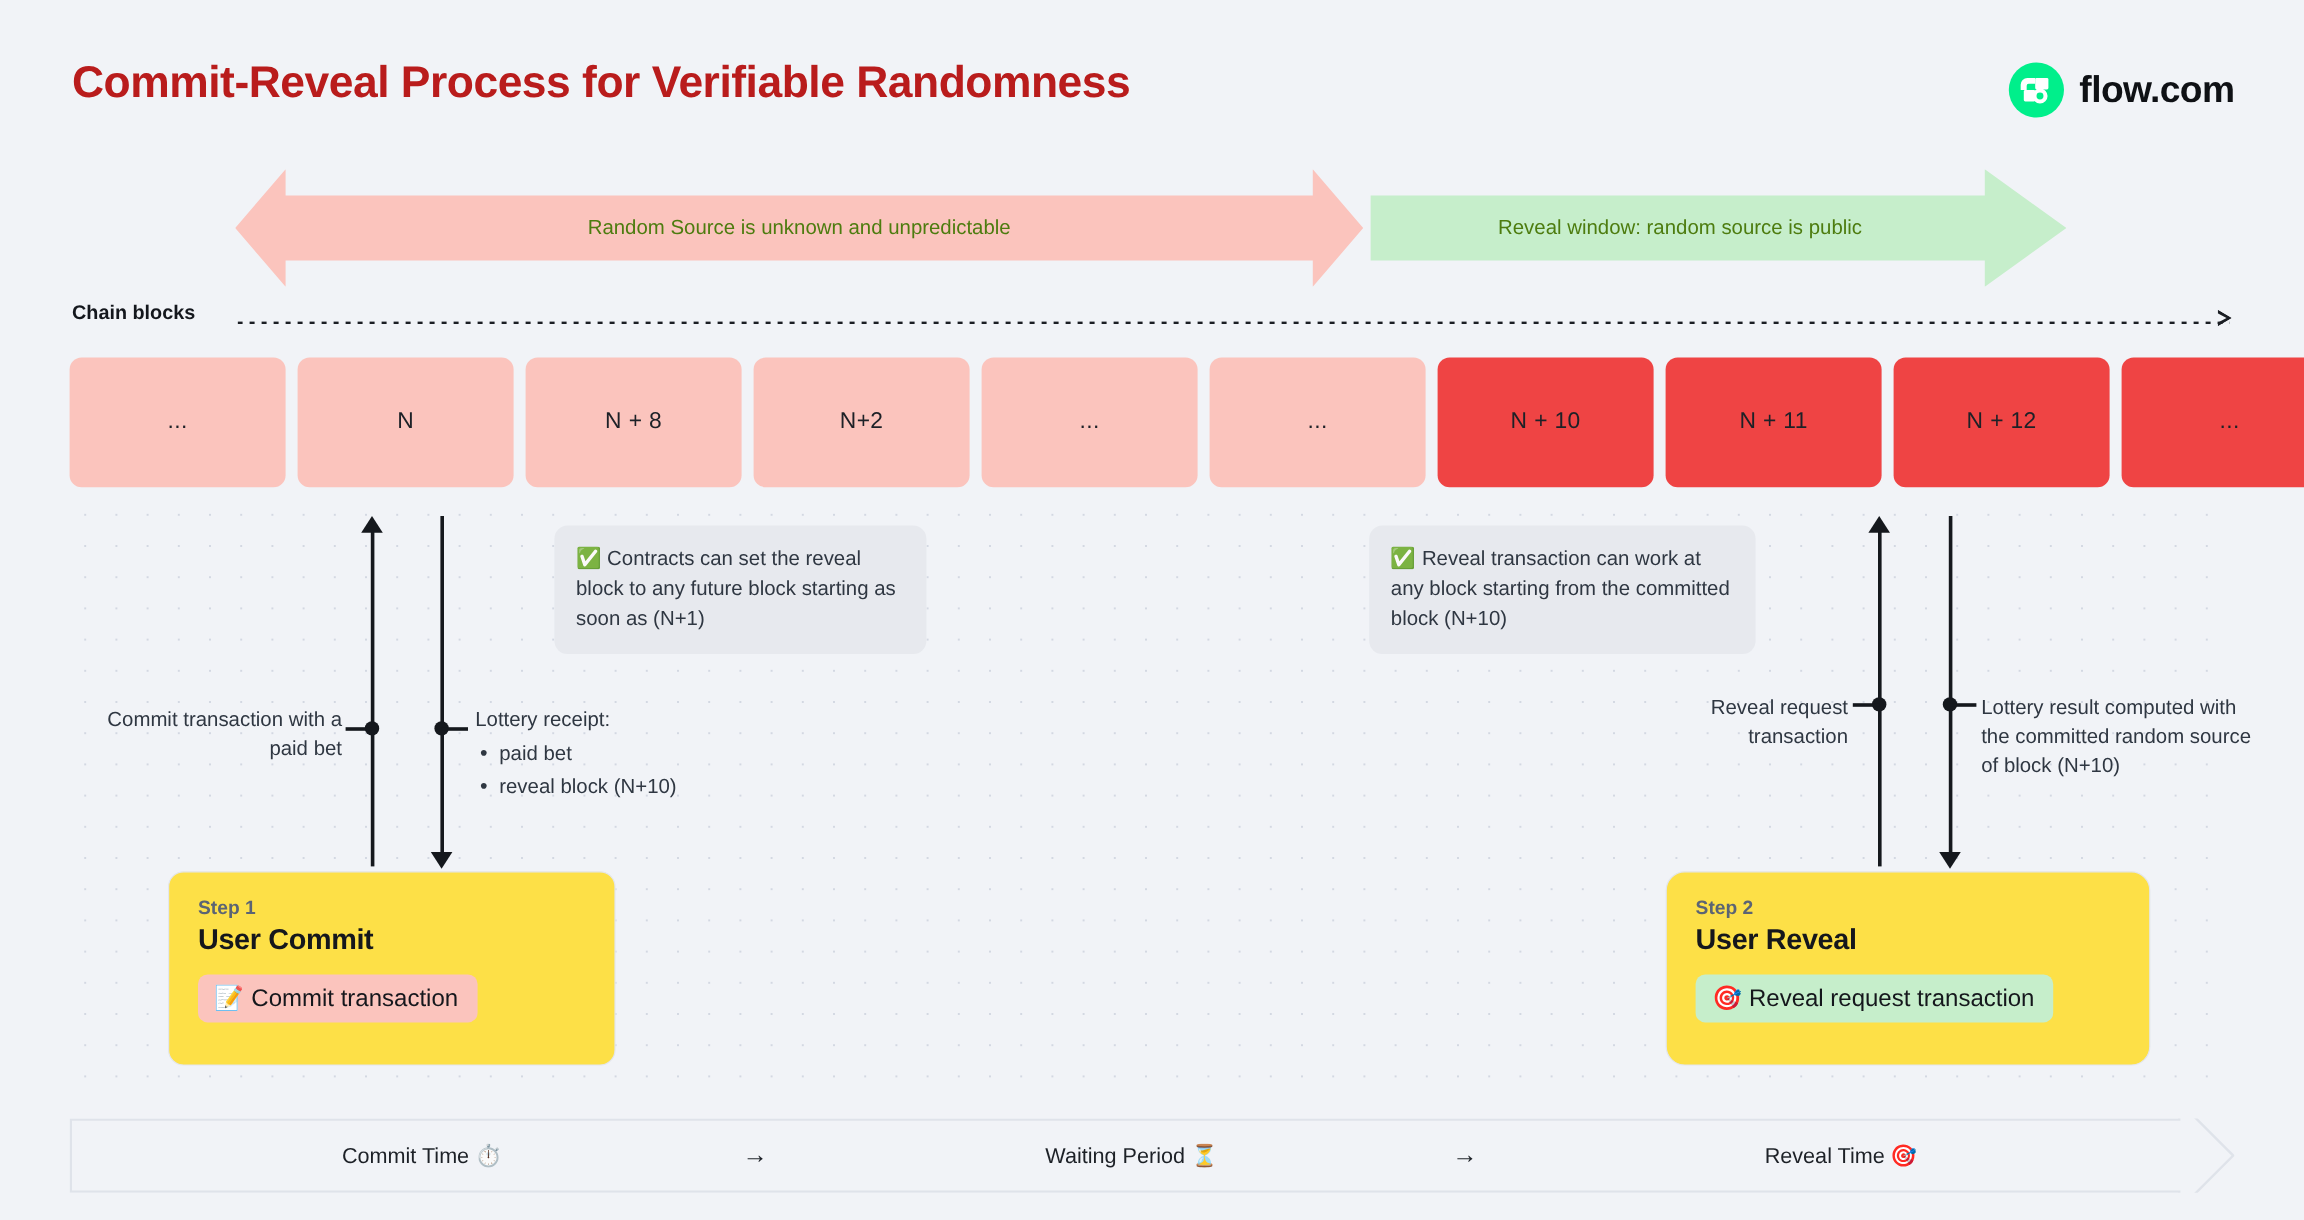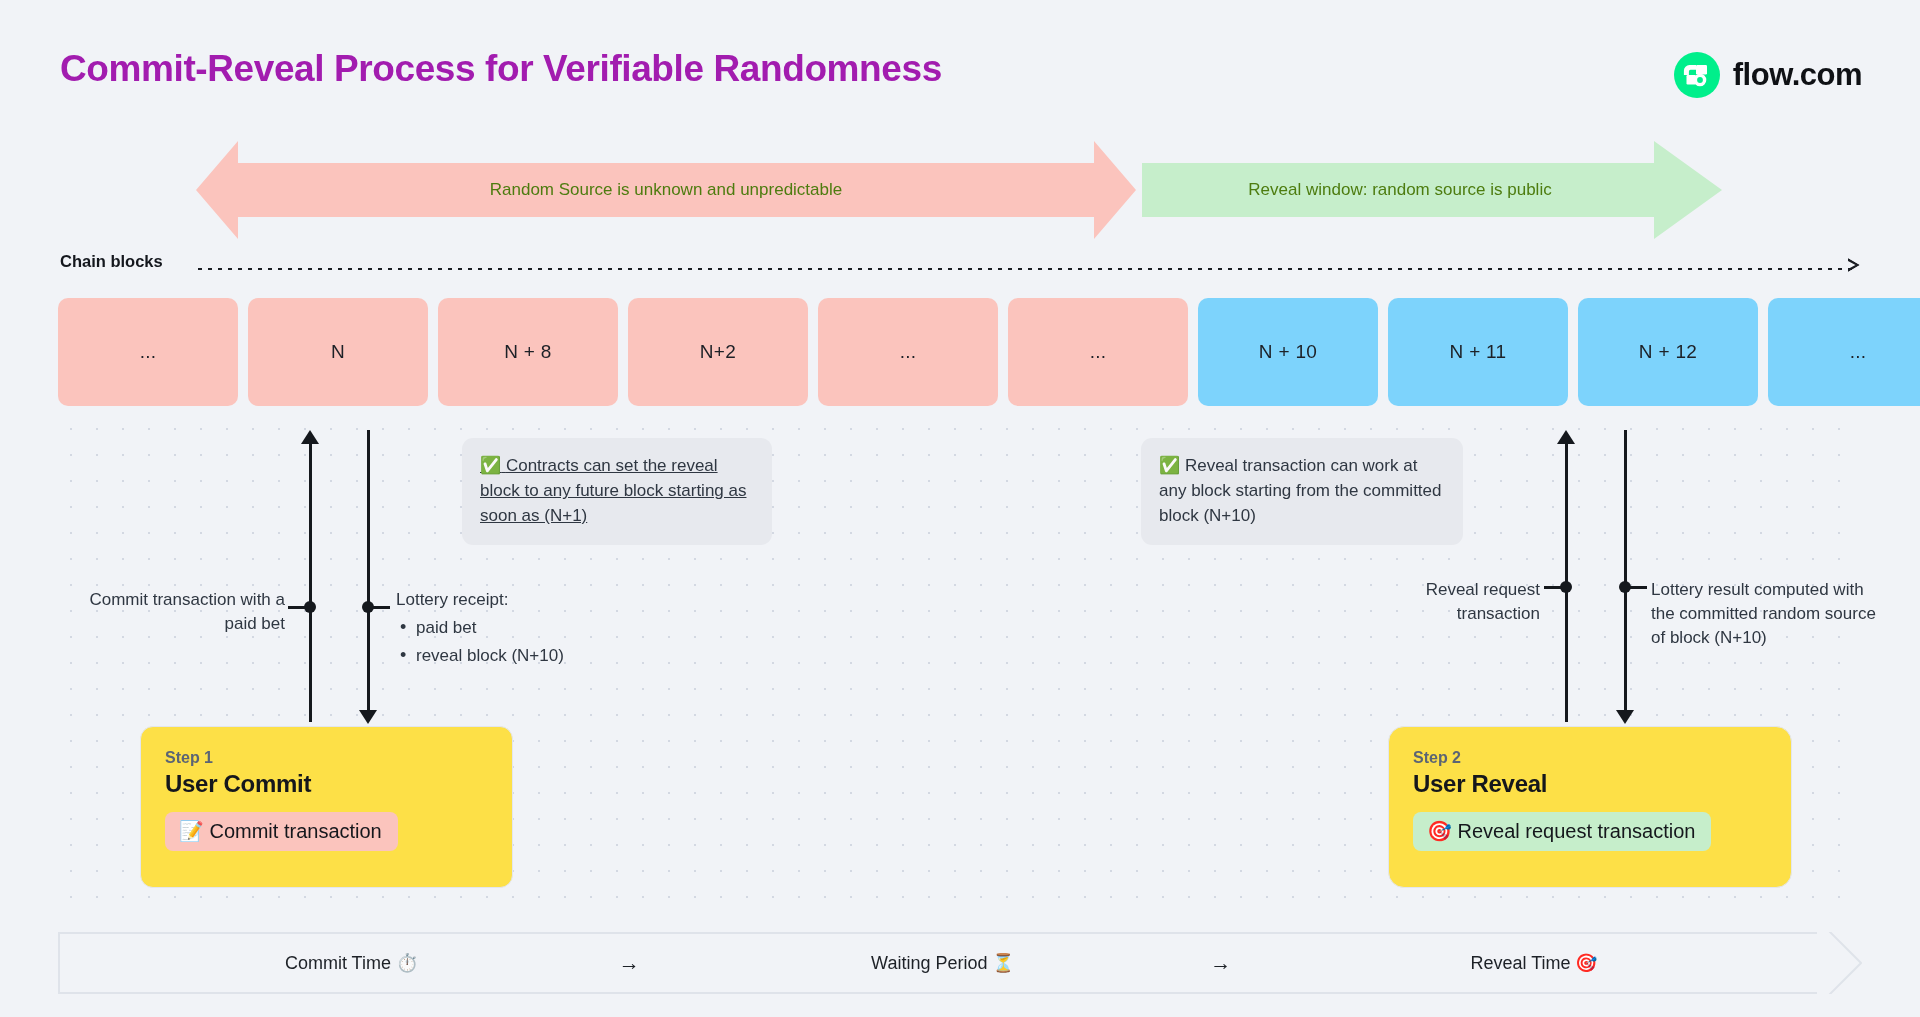--- a/index.html
+++ b/index.html
@@ -7,21 +7,21 @@
     width: 1920px; height: 1017px;
     background: #f1f3f7;
     font-family: "Liberation Sans", sans-serif;
     overflow: hidden;
   }
   #root { position: relative; width: 1920px; height: 1017px; }
 
   
   .title {
     position: absolute; left: 60px; top: 48px;
-    font-size: 37px; font-weight: 700; color: #a21caf;
+    font-size: 37px; font-weight: 700; color: #b91c1c;
     letter-spacing: -0.4px; white-space: nowrap;
   }
   .logo-wrap {
     position: absolute; right: 58px; top: 52px;
     display: flex; align-items: center; gap: 13px;
   }
   .logo-mark {
     width: 46px; height: 46px; border-radius: 50%;
     background: #00ef8b; position: relative; flex: none;
   }
@@ -61,21 +61,21 @@
   .blocks {
     position: absolute; left: 58px; top: 298px;
     display: flex; gap: 10px;
   }
   .block {
     width: 180px; height: 108px; border-radius: 10px;
     display: flex; align-items: center; justify-content: center;
     font-size: 19px; color: #1d2127; letter-spacing: 0.3px;
   }
   .block.pink  { background: #fbc4bd; }
-  .block.green { background: #7dd3fc; }
+  .block.green { background: #ef4444; }
 
   
   .dotband {
     position: absolute; left: 58px; top: 416px; width: 1804px; height: 498px;
     background-image: radial-gradient(circle, #d3d8e2 1.1px, transparent 1.2px);
     background-size: 26px 26px;
   }
 
   
   .vline { position: absolute; width: 2.5px; background: #15181d; }
@@ -202,21 +202,21 @@
   <div class="vline" style="left:1565px; top:442px; height:280px;"></div>
   <div class="vhead-up" style="left:1557px; top:430px;"></div>
   <div class="dot" style="left:1560px; top:581px;"></div>
   <div class="stub" style="left:1544px; top:586px; width:22px;"></div>
 
   <div class="vline" style="left:1624px; top:430px; height:288px;"></div>
   <div class="vhead-down" style="left:1616px; top:710px;"></div>
   <div class="dot" style="left:1619px; top:581px;"></div>
   <div class="stub" style="left:1625px; top:586px; width:22px;"></div>
 
-  <div class="callout" style="left:462px; top:438px; width:310px;text-decoration:underline;">
+  <div class="callout" style="left:462px; top:438px; width:310px;">
     <span class="emoji">✅</span>
     <span>Contracts can set the reveal block to any future block starting as soon as (N+1)</span>
   </div>
 
   <div class="callout" style="left:1141px; top:438px; width:322px;">
     <span class="emoji">✅</span>
     <span>Reveal transaction can work at any block starting from the committed block (N+10)</span>
   </div>
 
   <div class="annot right-al" style="left:70px; top:588px; width:215px;">

